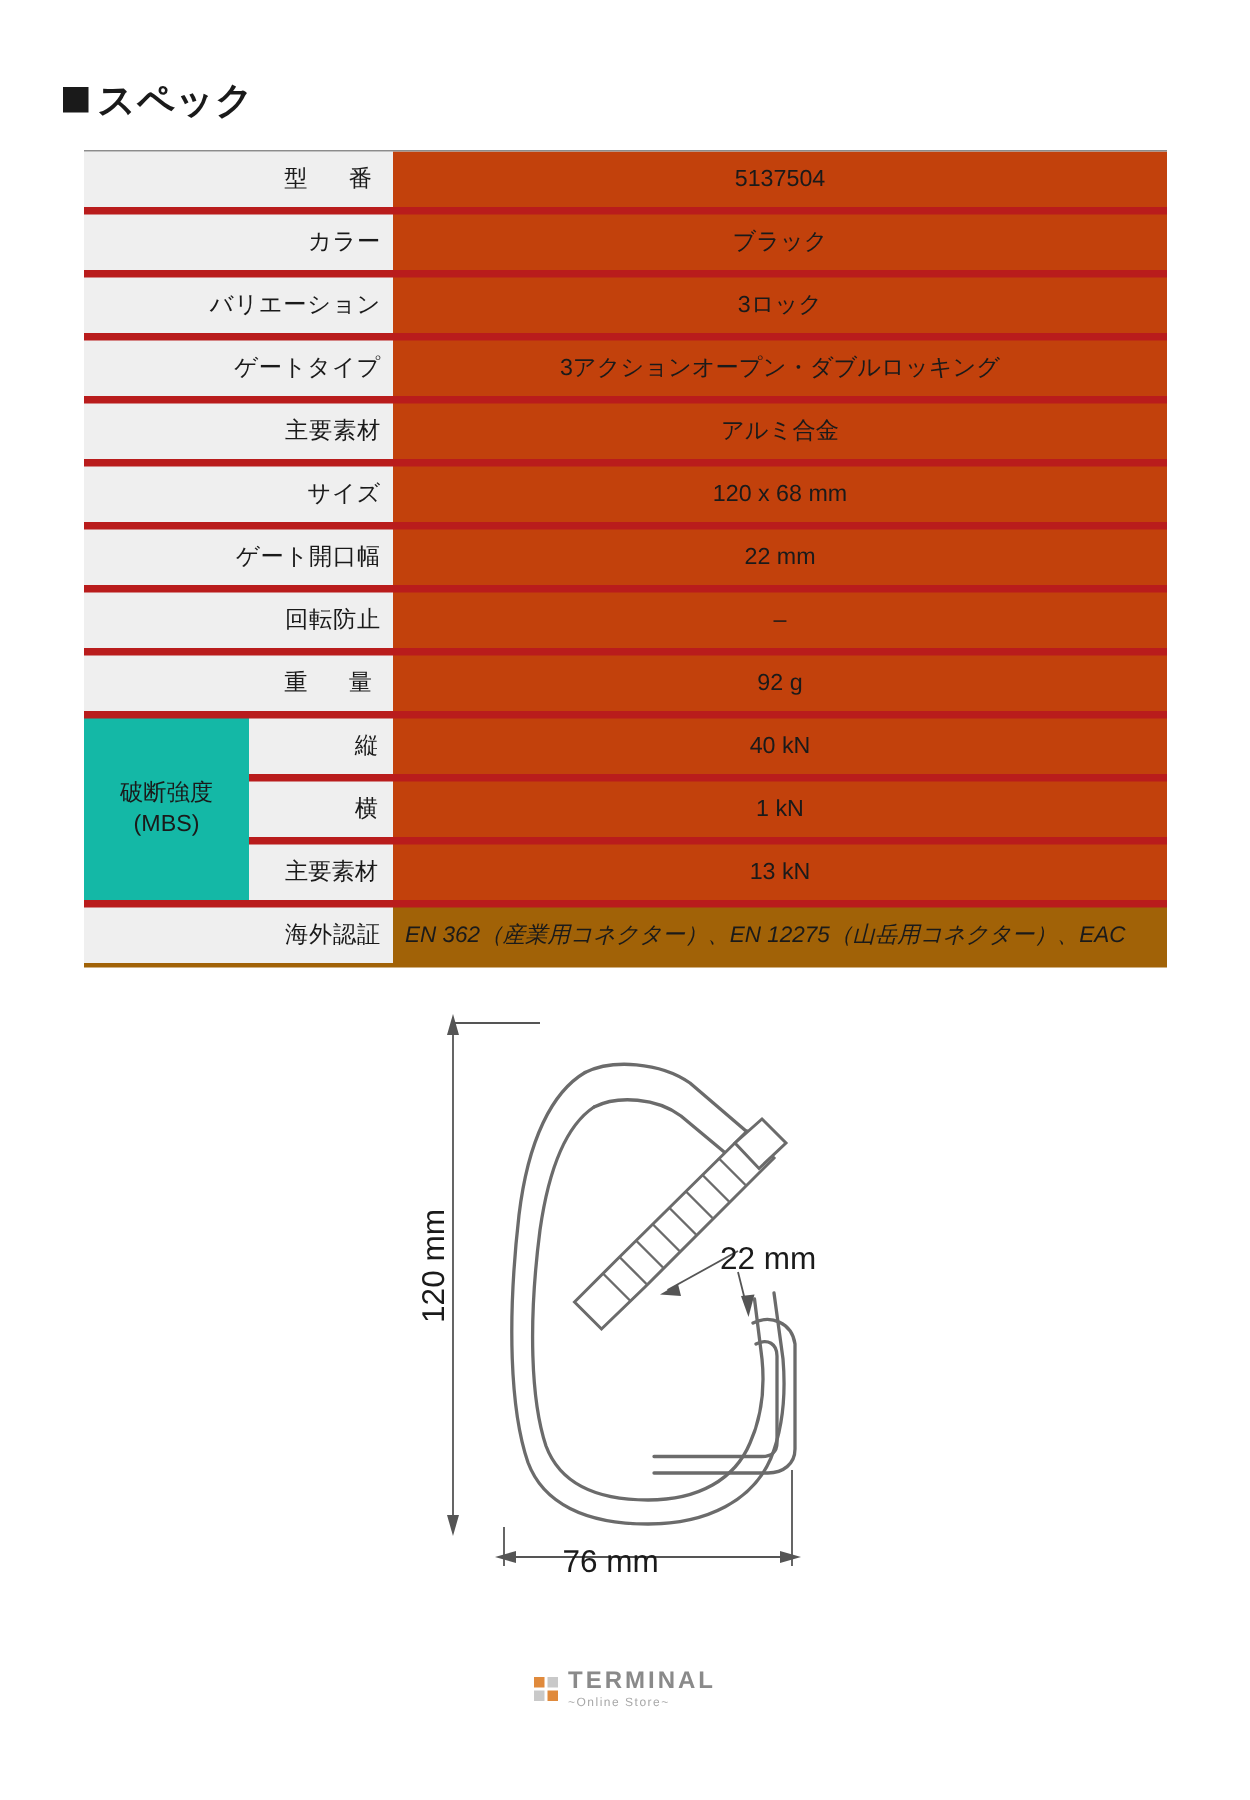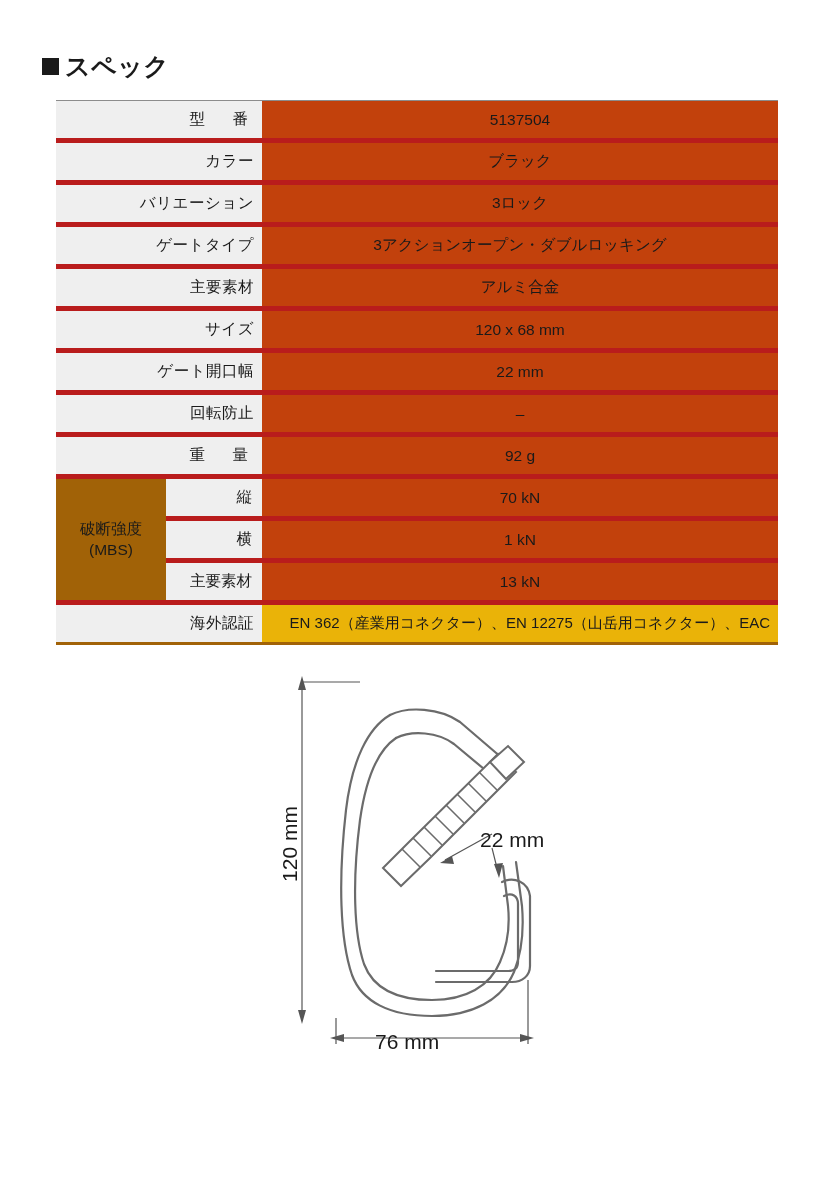--- a/index.html
+++ b/index.html
@@ -65,39 +65,40 @@
     border-bottom: 3px solid #a16207;
   }
   td.label {
     background: #efefef;
     text-align: right;
     width: 180px;
     letter-spacing: 0.5px;
     white-space: nowrap;
   }
   td.label-main {
-    background: #a16207;
+    background: #14b8a6;
     text-align: center;
     width: 94px;
     line-height: 1.35;
   }
   td.label-sub {
     background: #efefef;
     text-align: right;
     width: 78px;
     padding-right: 10px;
   }
   td.value {
     text-align: center;
     background: #c2410c;
   }
   td.value-left {
-    text-align: right;
-    background: #eab308;
+    text-align: left;
+    background: #a16207;
     font-size: 15px;
+    font-style: italic;
   }
   .sp {
     letter-spacing: 6px;
     padding-left: 6px;
   }
 
   
   .drawing {
     position: absolute;
     left: 240px;
@@ -220,21 +221,21 @@
         <td class="label" colspan="2"><span class="sp">重　量</span></td>
         <td class="value">92 g</td>
       </tr>
 
       <tr>
         <td class="label-main" rowspan="3">
           <div>破断強度</div>
           <div>(MBS)</div>
         </td>
         <td class="label-sub">縦</td>
-        <td class="value">70 kN</td>
+        <td class="value">40 kN</td>
       </tr>
       <tr>
         <td class="label-sub">横</td>
         <td class="value">1 kN</td>
       </tr>
       <tr>
         <td class="label-sub">主要素材</td>
         <td class="value">13 kN</td>
       </tr>
 
@@ -297,14 +298,28 @@
         <path d="M262 232 C 274 226, 288 232, 290 246 L 290 316 C 290 326, 282 332, 272 332 L 196 332"></path>
         <path d="M264 246 C 272 242, 278 246, 278 254 L 278 312 C 278 318, 274 321, 268 321 L 196 321"></path>
       </g>
     </svg>
 
     <div class="dim-label dim-height">120 mm</div>
     <div class="dim-label dim-width">76 mm</div>
     <div class="dim-label dim-gate">22 mm</div>
   </div>
 
+  <div class="footer">
+    <div class="logo-wrap">
+      <span class="logo-mark">
+        <i class="accent"></i>
+          <i></i>
+          <i></i>
+          <i class="accent"></i>
+      </span>
+      <span class="logo-text">
+        <span class="logo-title">TERMINAL</span>
+        <div class="logo-sub">~Online Store~</div>
+      </span>
+    </div>
+  </div>
 
 </div>
 
 </body></html>

